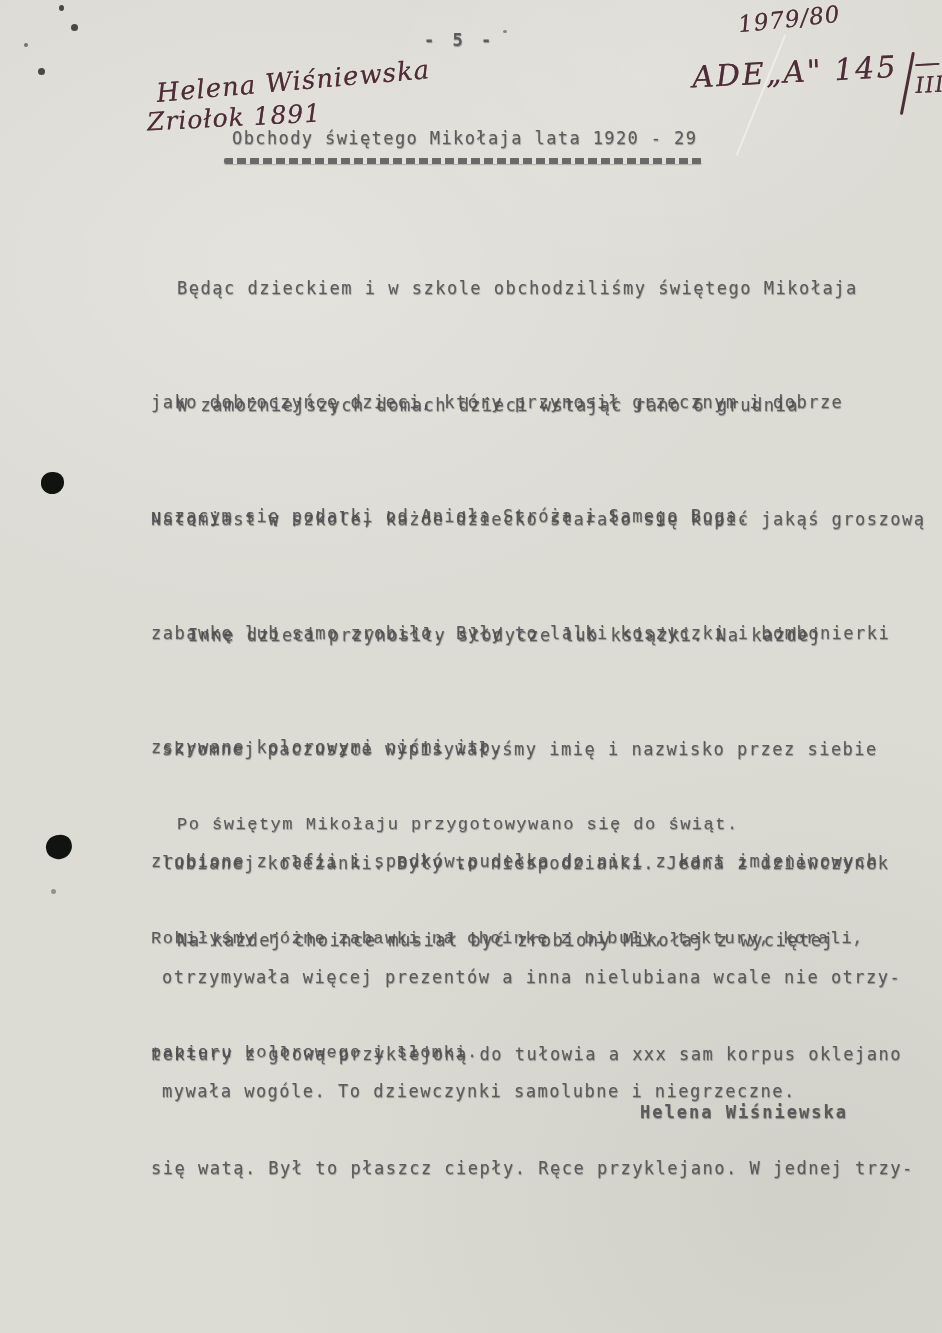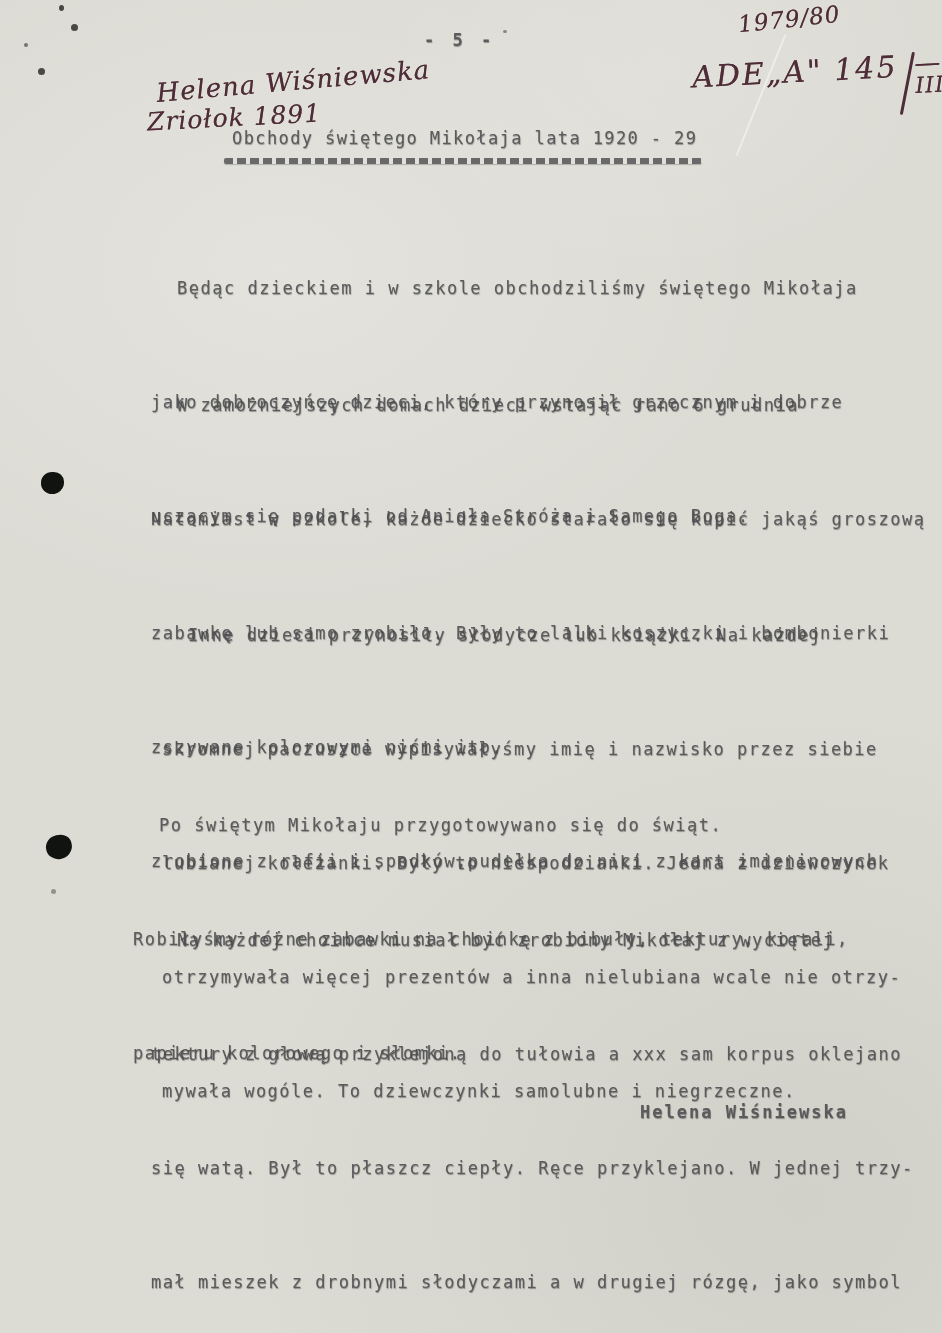--- a/index.html
+++ b/index.html
@@ -119,31 +119,30 @@
   </div>
 
   <div class="typed para" style="left:156px;top:540px;">
     <div class="line indent">Inne dzieci przynosiły słodycze lub książki. Na każdej</div>
     <div class="line">skromnej paczuszce wypisywałyśmy imię i nazwisko przez siebie</div>
     <div class="line">lubianej koleżanki. Były to niespodzianki. Jedna z dziewczynek</div>
     <div class="line">otrzymywała więcej prezentów a inna nielubiana wcale nie otrzy-</div>
     <div class="line">mywała wogóle. To dziewczynki samolubne i niegrzeczne.</div>
   </div>
 
-  <div class="typed para" style="left:127px;top:730px;">
+  <div class="typed para" style="left:145px;top:730px;font-family:Liberation Mono, monospace;">
     <div class="line indent">Po świętym Mikołaju przygotowywano się do świąt.</div>
     <div class="line">Robiłyśmy różne zabawki na choinkę z bibuły, tektury, korali,</div>
     <div class="line">papieru kolorowego i słomki.</div>
   </div>
 
   <div class="typed para" style="left:145px;top:845px;">
     <div class="line indent">Na każdej choince musiał być zrobiony Mikołaj z wyciętej</div>
     <div class="line">tektury z głową przyklejoną do tułowia a xxx sam korpus oklejano</div>
     <div class="line">się watą. Był to płaszcz ciepły. Ręce przyklejano. W jednej trzy-</div>
-    <div class="line">mał mieszek z drobnymi słodyczami a w drugiej rózgę, jako symbol</div>
     
     
     
   </div>
 
   <div class="typed signature" style="left:640px;top:1102px;">Helena Wiśniewska</div>
 
 </div>
 
 </body></html>

